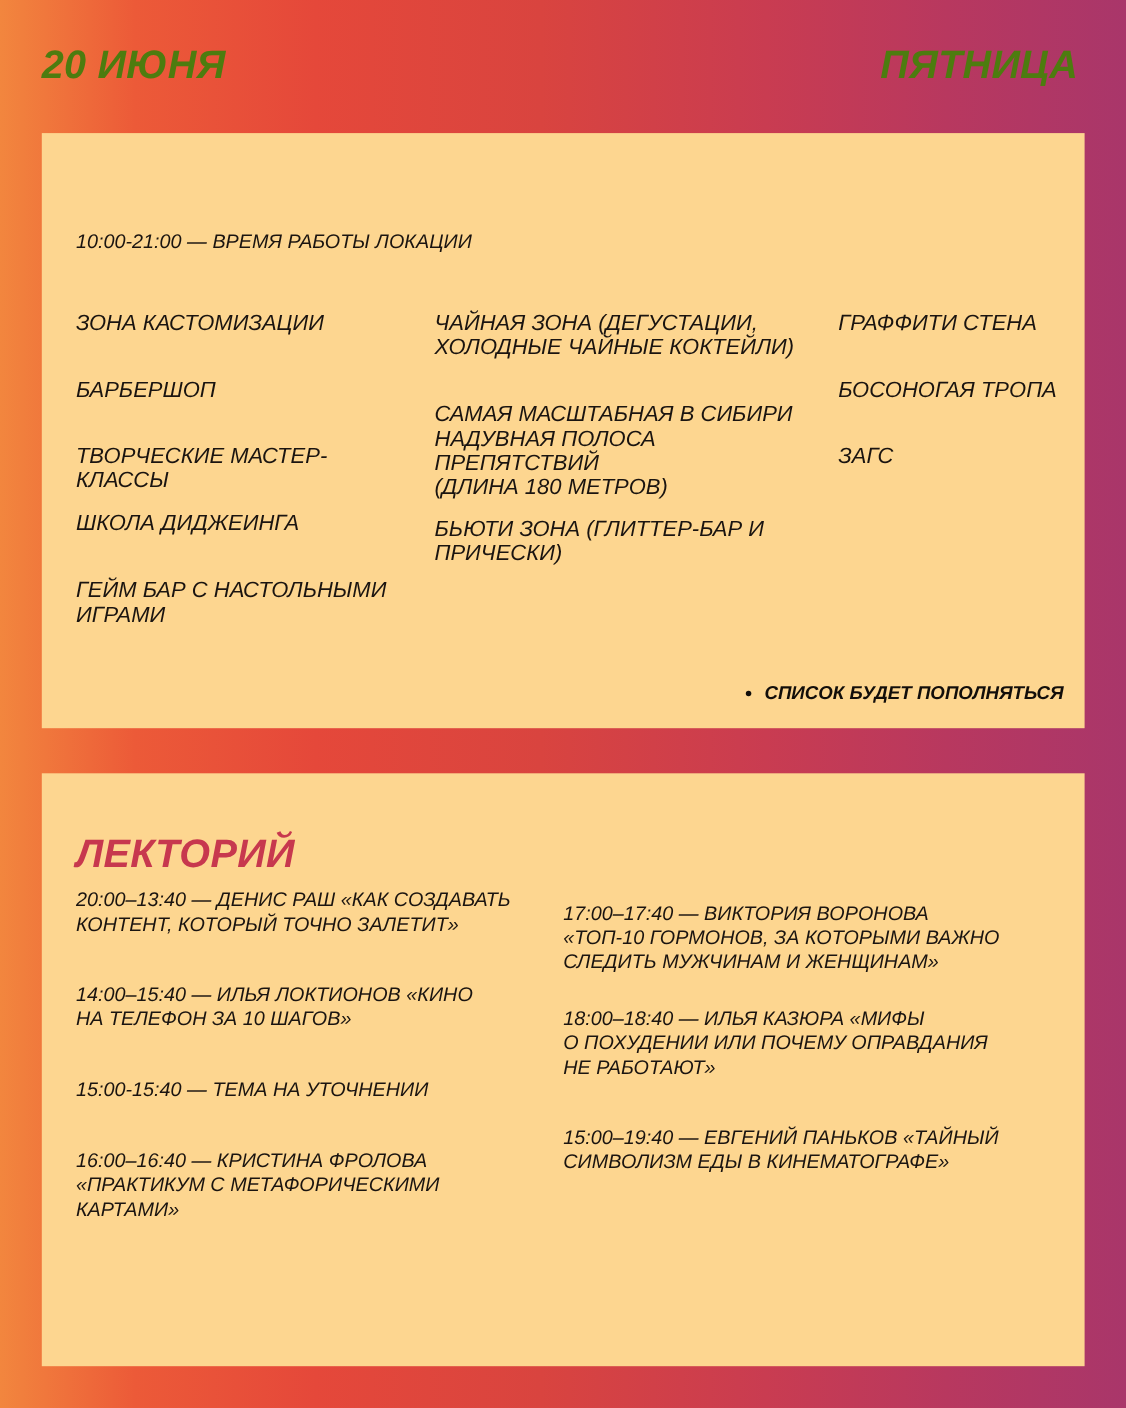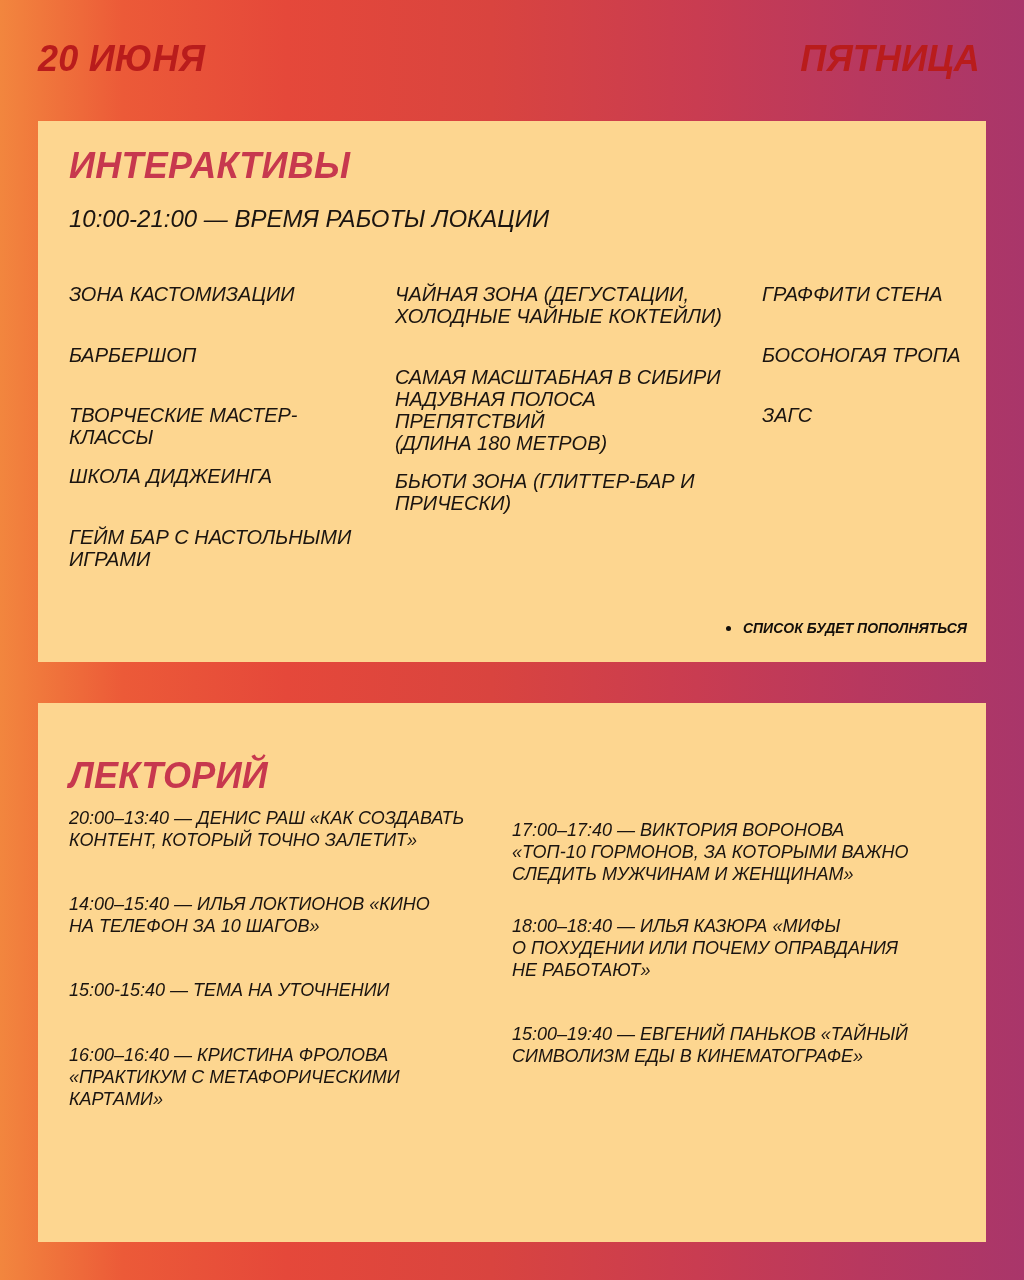--- a/index.html
+++ b/index.html
@@ -8,21 +8,21 @@
       position: relative;
       font-family: "Liberation Sans", "DejaVu Sans", sans-serif;
       background: linear-gradient(90deg, #f2863e 0%, #ec5a38 12%, #e5483a 28%, #d9443f 48%, #c93c51 68%, #b8385f 84%, #a9366a 100%);
     }
     .header-date, .header-day {
       position: absolute;
       top: 38px;
       font-size: 36px;
       font-weight: bold;
       font-style: italic;
-      color: #b91c1c;
+      color: #4d7c0f;
       letter-spacing: 0.2px;
     }
     .header-date { left: 38px; }
     .header-day { right: 44px; }
 
     .panel {
       position: absolute;
       left: 38px;
       width: 948px;
       background: #fdd690;
@@ -37,21 +37,21 @@
       font-weight: bold;
       font-style: italic;
       color: #c7384e;
       letter-spacing: 0.3px;
     }
     .panel-interactive .panel-title { top: 24px; }
     .panel-lectures .panel-title { top: 24px; margin-top: 28px; }
 
     .txt {
       position: absolute;
-      font-size: 24px;
+      font-size: 18px;
       font-style: italic;
       color: #1a1410;
       line-height: 22px;
       text-transform: uppercase;
     }
     .hours { left: 31px; top: 87px; }
 
     .col { position: absolute; }
     .col .item {
       position: absolute;
@@ -63,21 +63,21 @@
       white-space: pre-line;
     }
     .col-1 { left: 31px; top: 162px; width: 300px; }
     .col-2 { left: 357px; top: 162px; width: 340px; }
     .col-3 { left: 724px; top: 162px; width: 210px; }
 
     .note {
       position: absolute;
       right: 19px;
       top: 499px;
-      font-size: 14px;
+      font-size: 17px;
       font-weight: bold;
       font-style: italic;
       color: #120e0a;
       display: flex;
       align-items: center;
       gap: 10px;
     }
     .bullet {
       display: inline-block;
       width: 5px; height: 5px;
@@ -99,21 +99,20 @@
     .lec-left { left: 31px; width: 430px; }
     .lec-right { left: 474px; width: 430px; }
   </style>
 </head>
 <body>
 
 <div class="header-date">20 ИЮНЯ</div>
 <div class="header-day">ПЯТНИЦА</div>
 
 <section class="panel panel-interactive">
-  <h2 class="panel-title">ИНТЕРАКТИВЫ</h2>
   <div class="txt hours">10:00-21:00 — ВРЕМЯ РАБОТЫ ЛОКАЦИИ</div>
 
   <div class="col col-1">
     <div class="item" style="top:0px">ЗОНА КАСТОМИЗАЦИИ</div>
     <div class="item" style="top:61px">БАРБЕРШОП</div>
     <div class="item" style="top:121px">ТВОРЧЕСКИЕ МАСТЕР-КЛАССЫ</div>
     <div class="item" style="top:182px">ШКОЛА ДИДЖЕИНГА</div>
     <div class="item" style="top:243px">ГЕЙМ БАР С НАСТОЛЬНЫМИ
 ИГРАМИ</div>
   </div>

